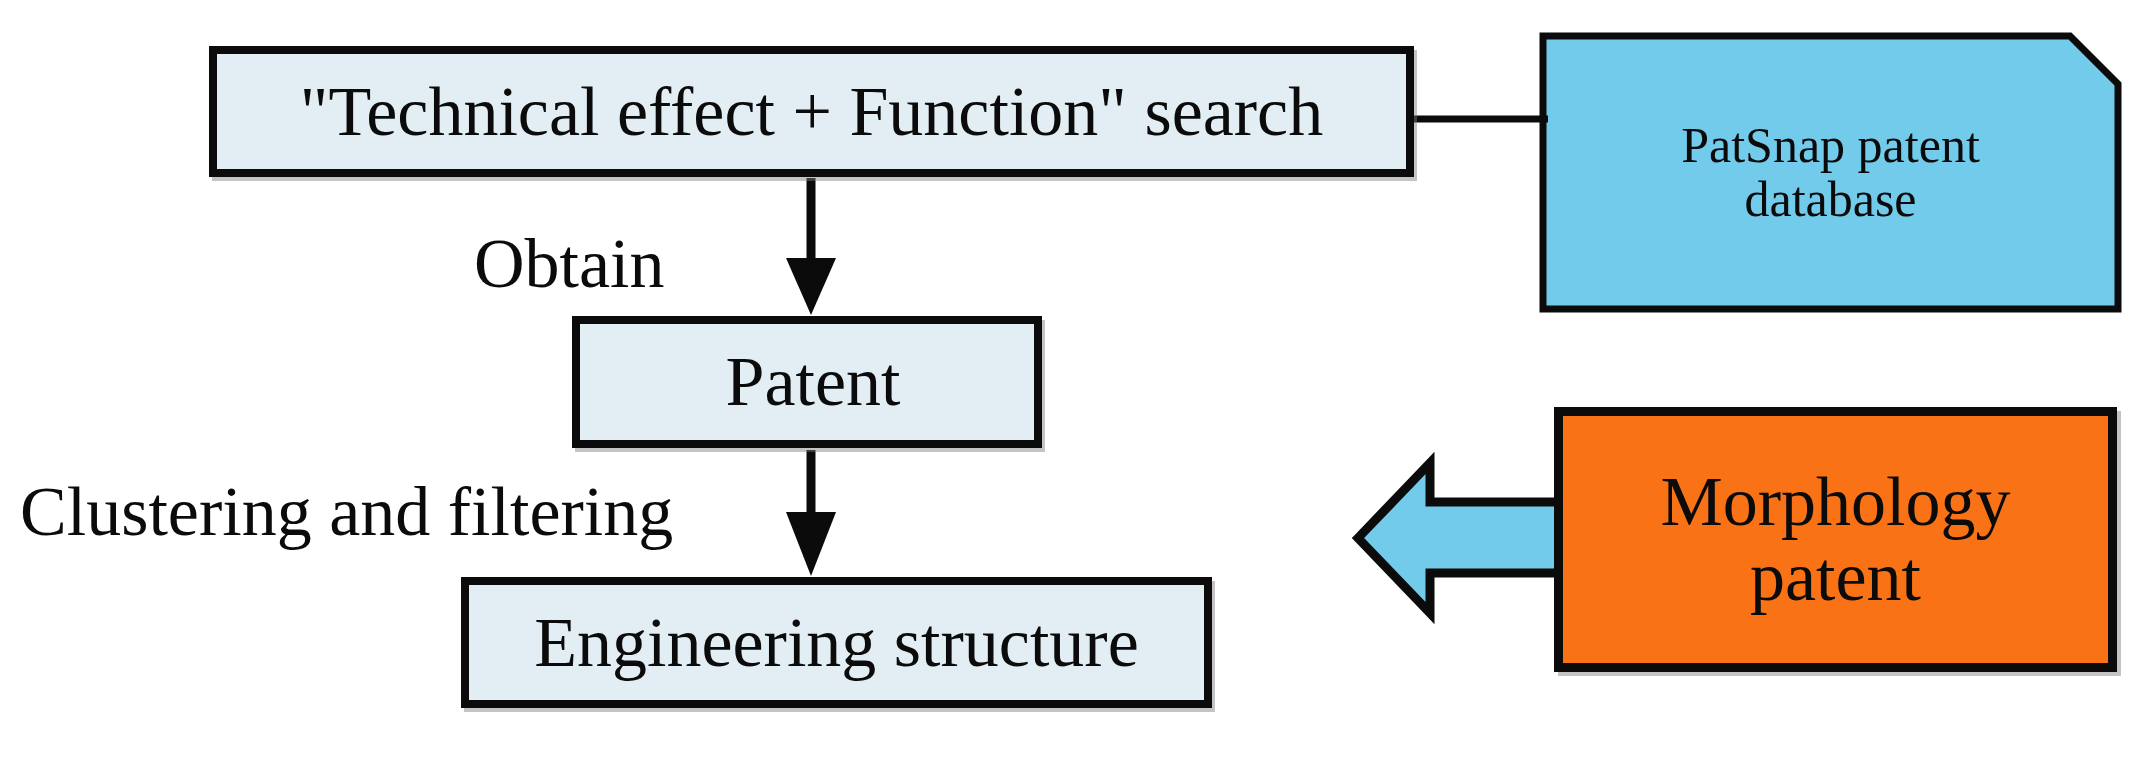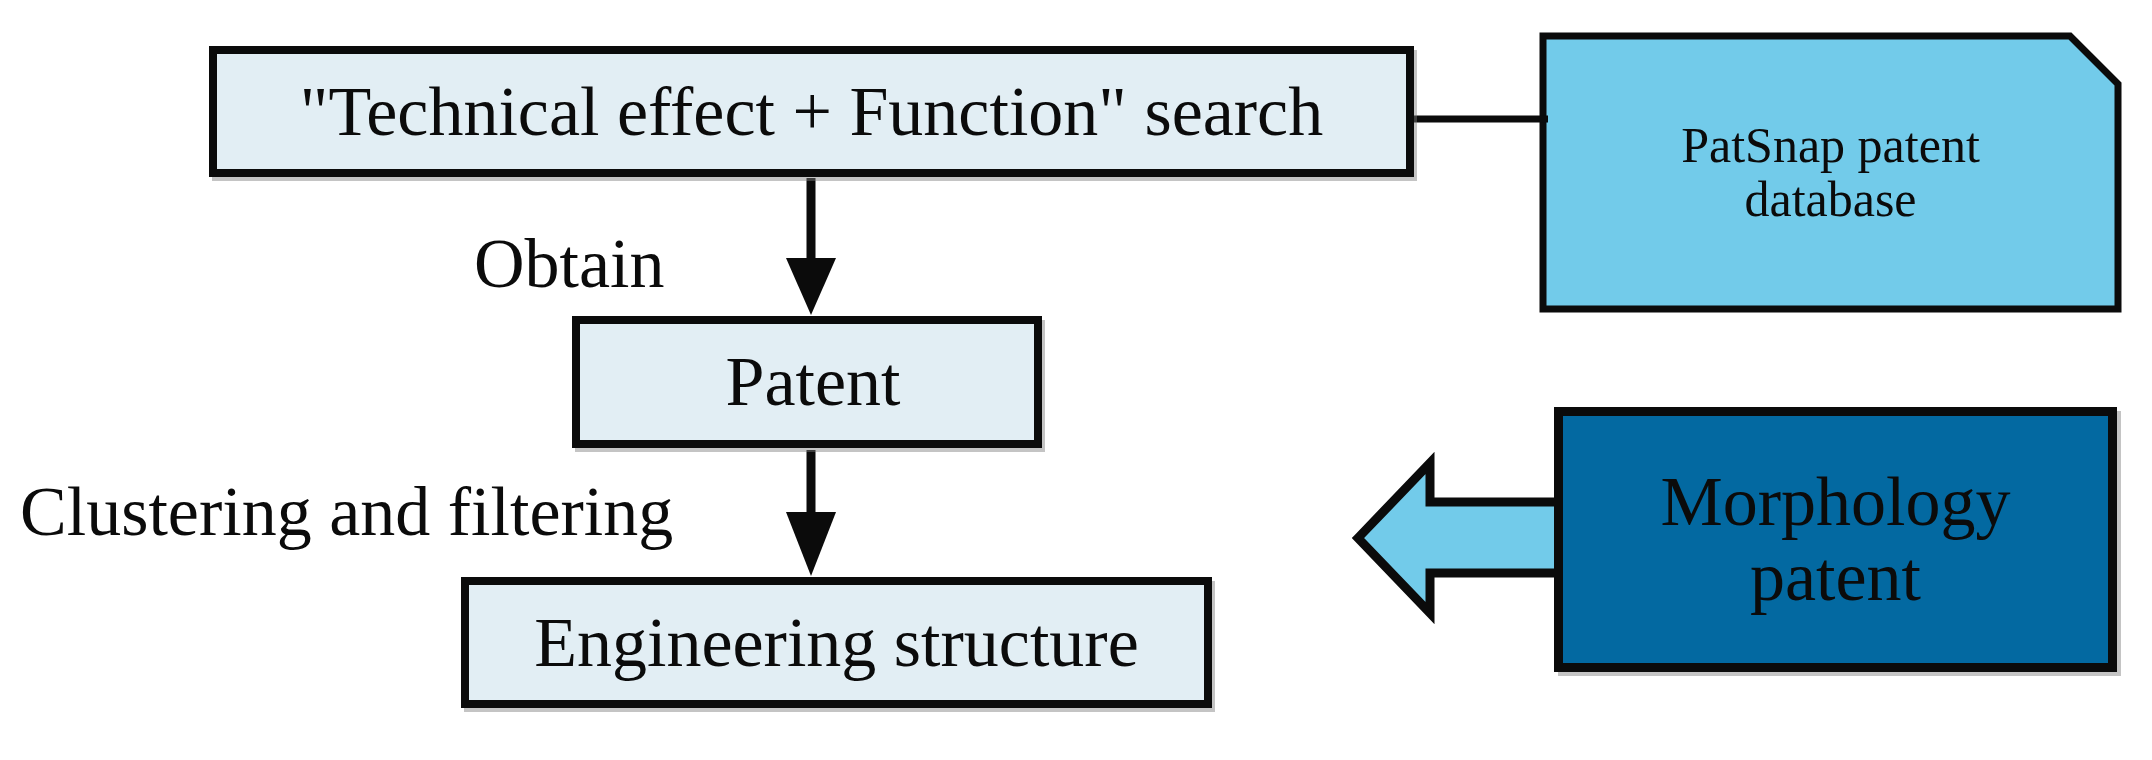--- a/index.html
+++ b/index.html
@@ -29,21 +29,21 @@
     border: 8px solid #0b0b0b;
     background: #e2eef4;
     display: flex;
     align-items: center;
     justify-content: center;
     font-size: 70px;
     white-space: nowrap;
     box-shadow: 3px 4px 0 rgba(125,125,125,0.45);
   }
   .node.dark {
-    background: #0369a1;
+    background: #f97316;
     border-width: 9px;
   }
   .two-line {
     flex-direction: column;
     line-height: 1.07;
     text-align: center;
   }
   .shape-text {
     position: absolute;
     box-sizing: border-box;

